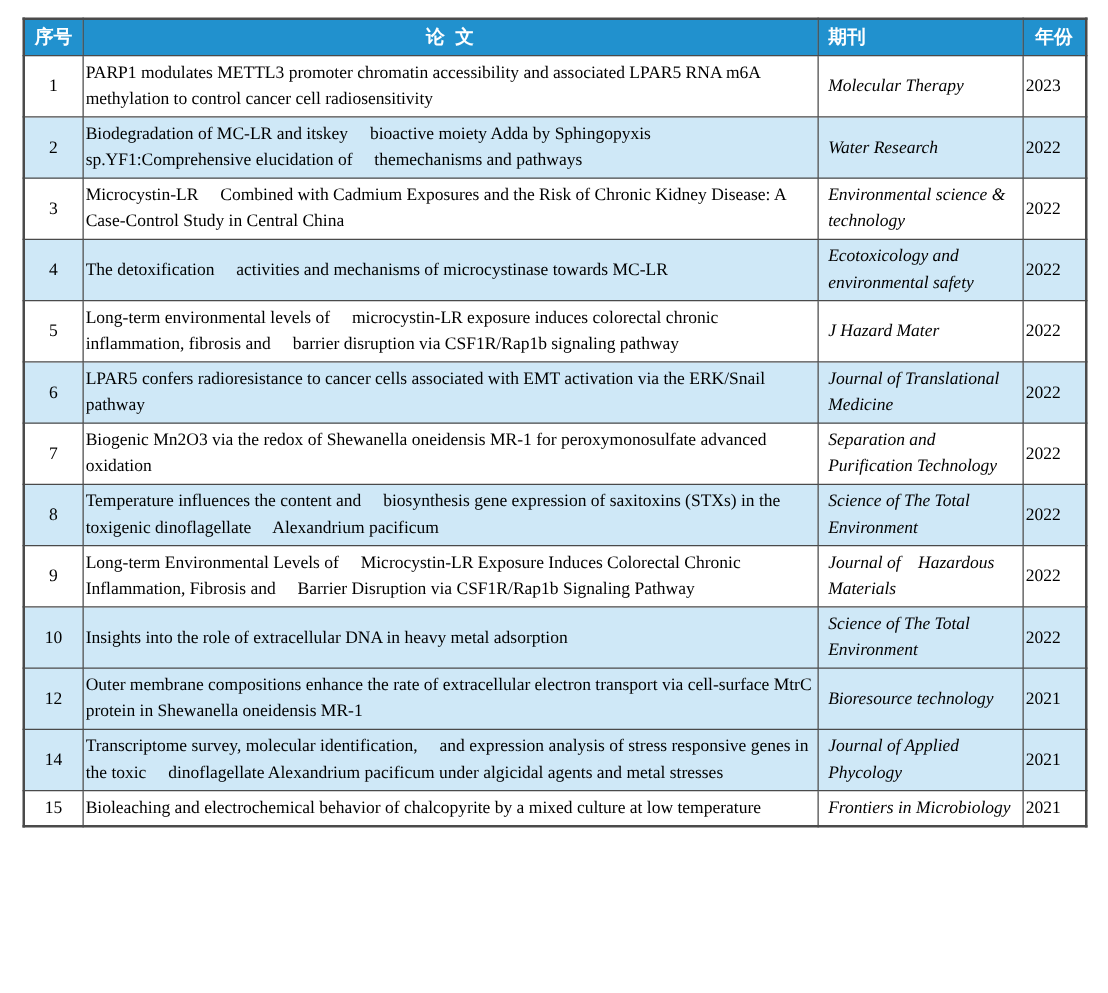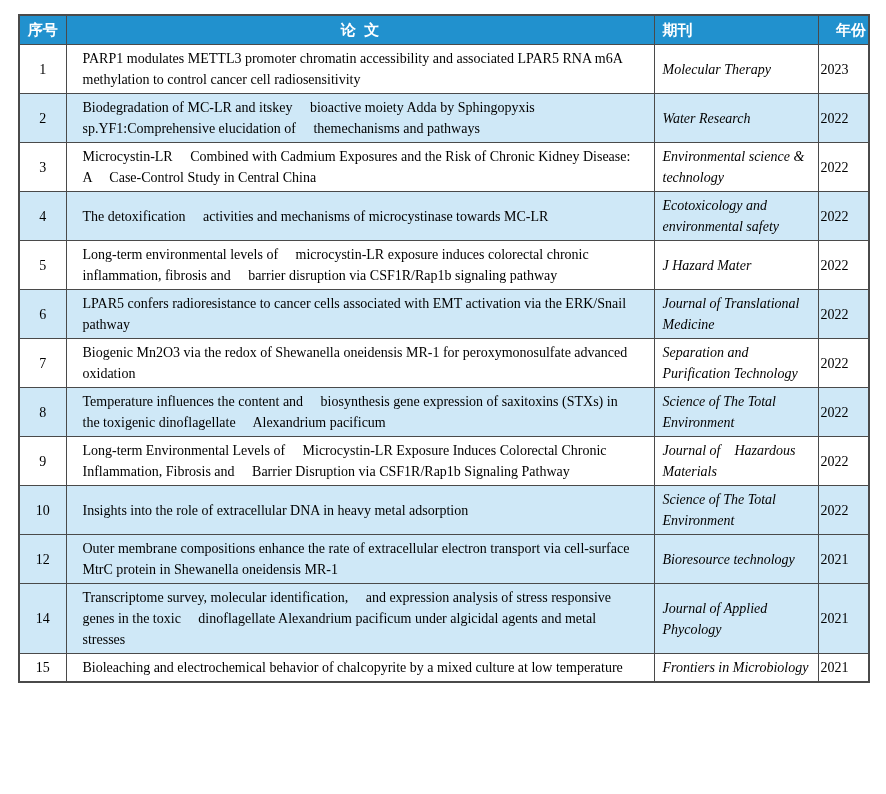--- a/index.html
+++ b/index.html
@@ -33,30 +33,30 @@
     font-weight: bold;
     font-size: 15px;
     line-height: 20px;
     padding: 4px 8px;
     border: 1px solid #4a4a4a;
     white-space: pre;
   }
   thead th.h-no    { text-align: center; padding: 4px 2px; }
   thead th.h-title { text-align: center; margin-top: 27px; }
   thead th.h-journal { text-align: left; font-family: Liberation Serif, serif; }
-  thead th.h-year  { text-align: right; padding: 4px 2px; }
+  thead th.h-year  { text-align: center; padding: 4px 2px; }
 
   tbody td {
     font-family: "Liberation Serif", serif;
     font-size: 14px;
     line-height: 21px;
     color: #000000;
     border: 1px solid #4a4a4a;
     vertical-align: middle;
-    padding: 3px 16px;
+    padding: 3px 2px;
     white-space: pre-wrap;
     word-wrap: break-word;
   }
   tbody td.no   { text-align: center; padding: 3px 2px; }
   tbody td.year { text-align: left; padding: 3px 2px; }
   tbody td.journal { padding: 3px 2px 3px 8px; font-style: italic; }
   tbody tr.alt td { background: #CFE8F7; }
   tbody tr td { background: #ffffff; }
   tbody tr.alt td { background: #CFE8F7; }
 </style>

